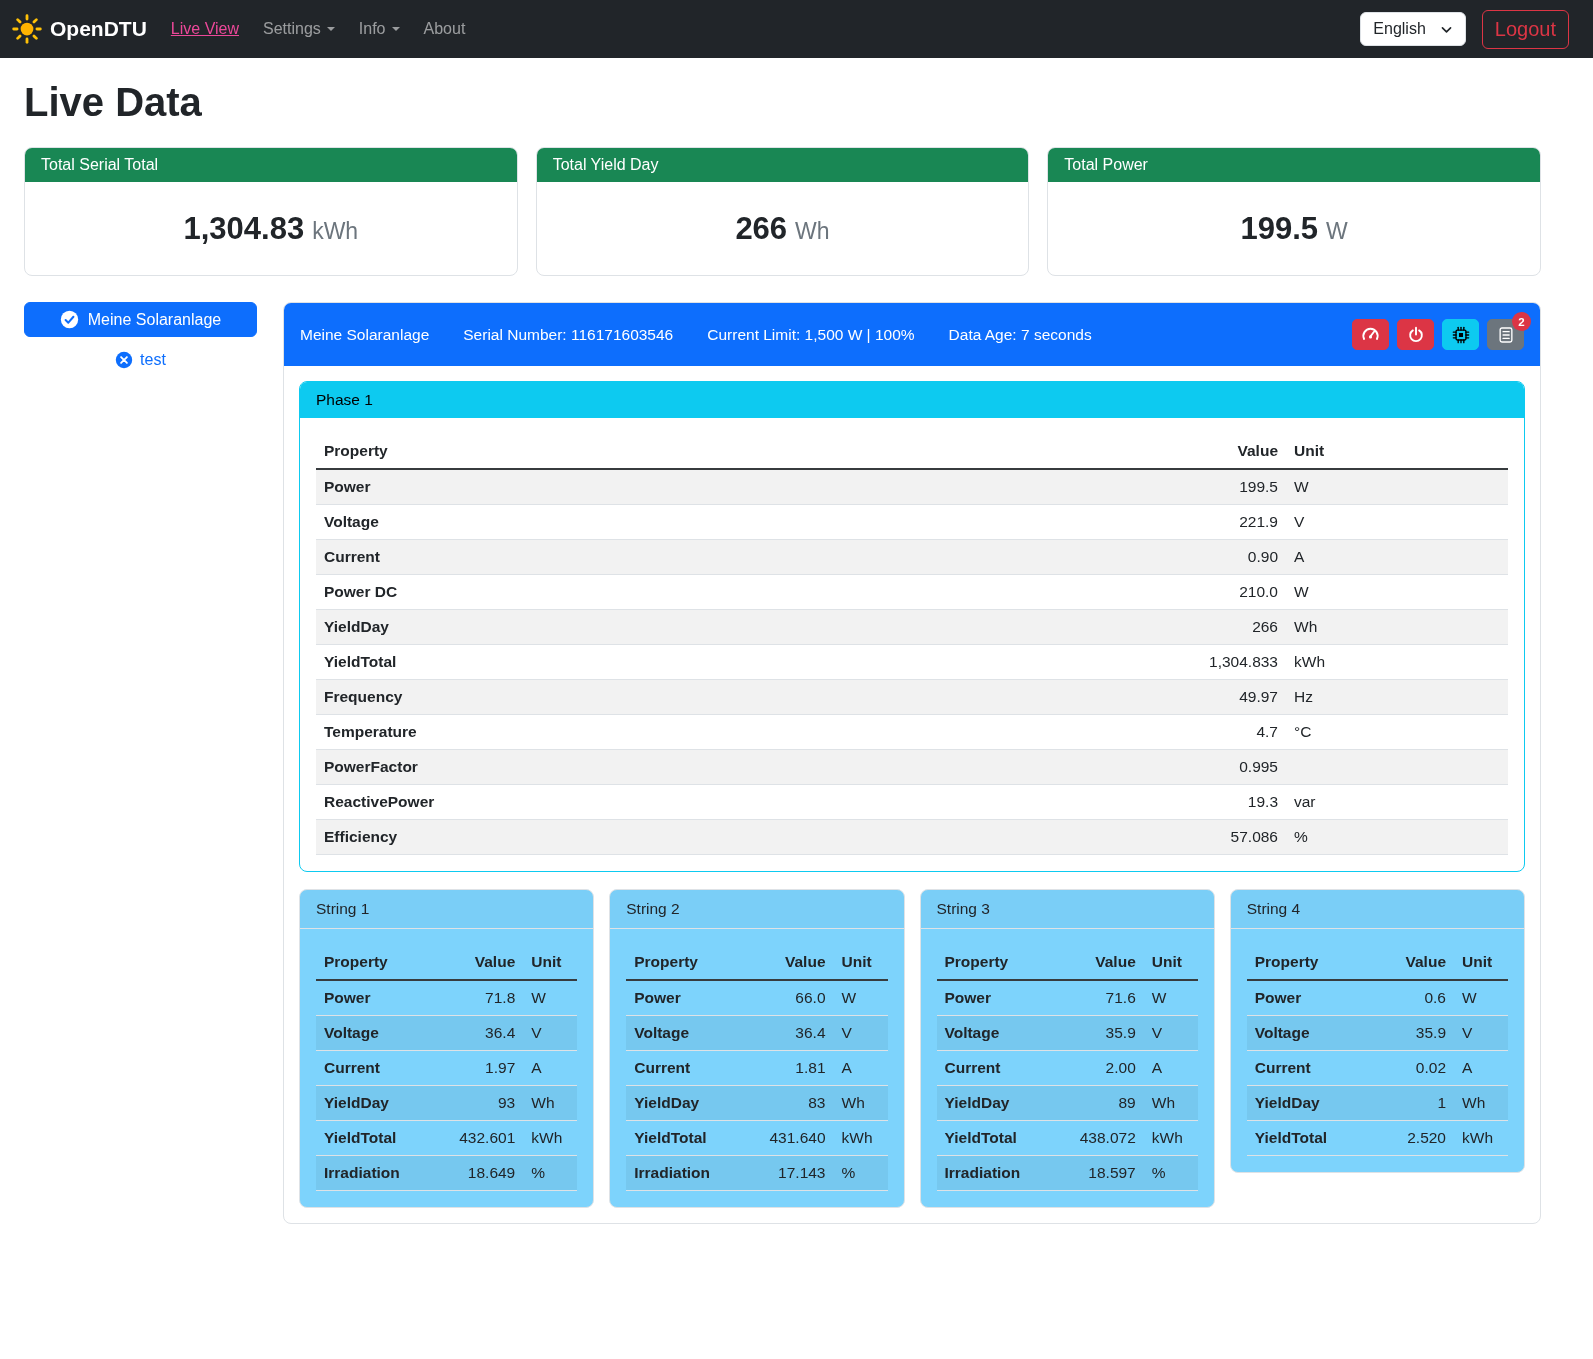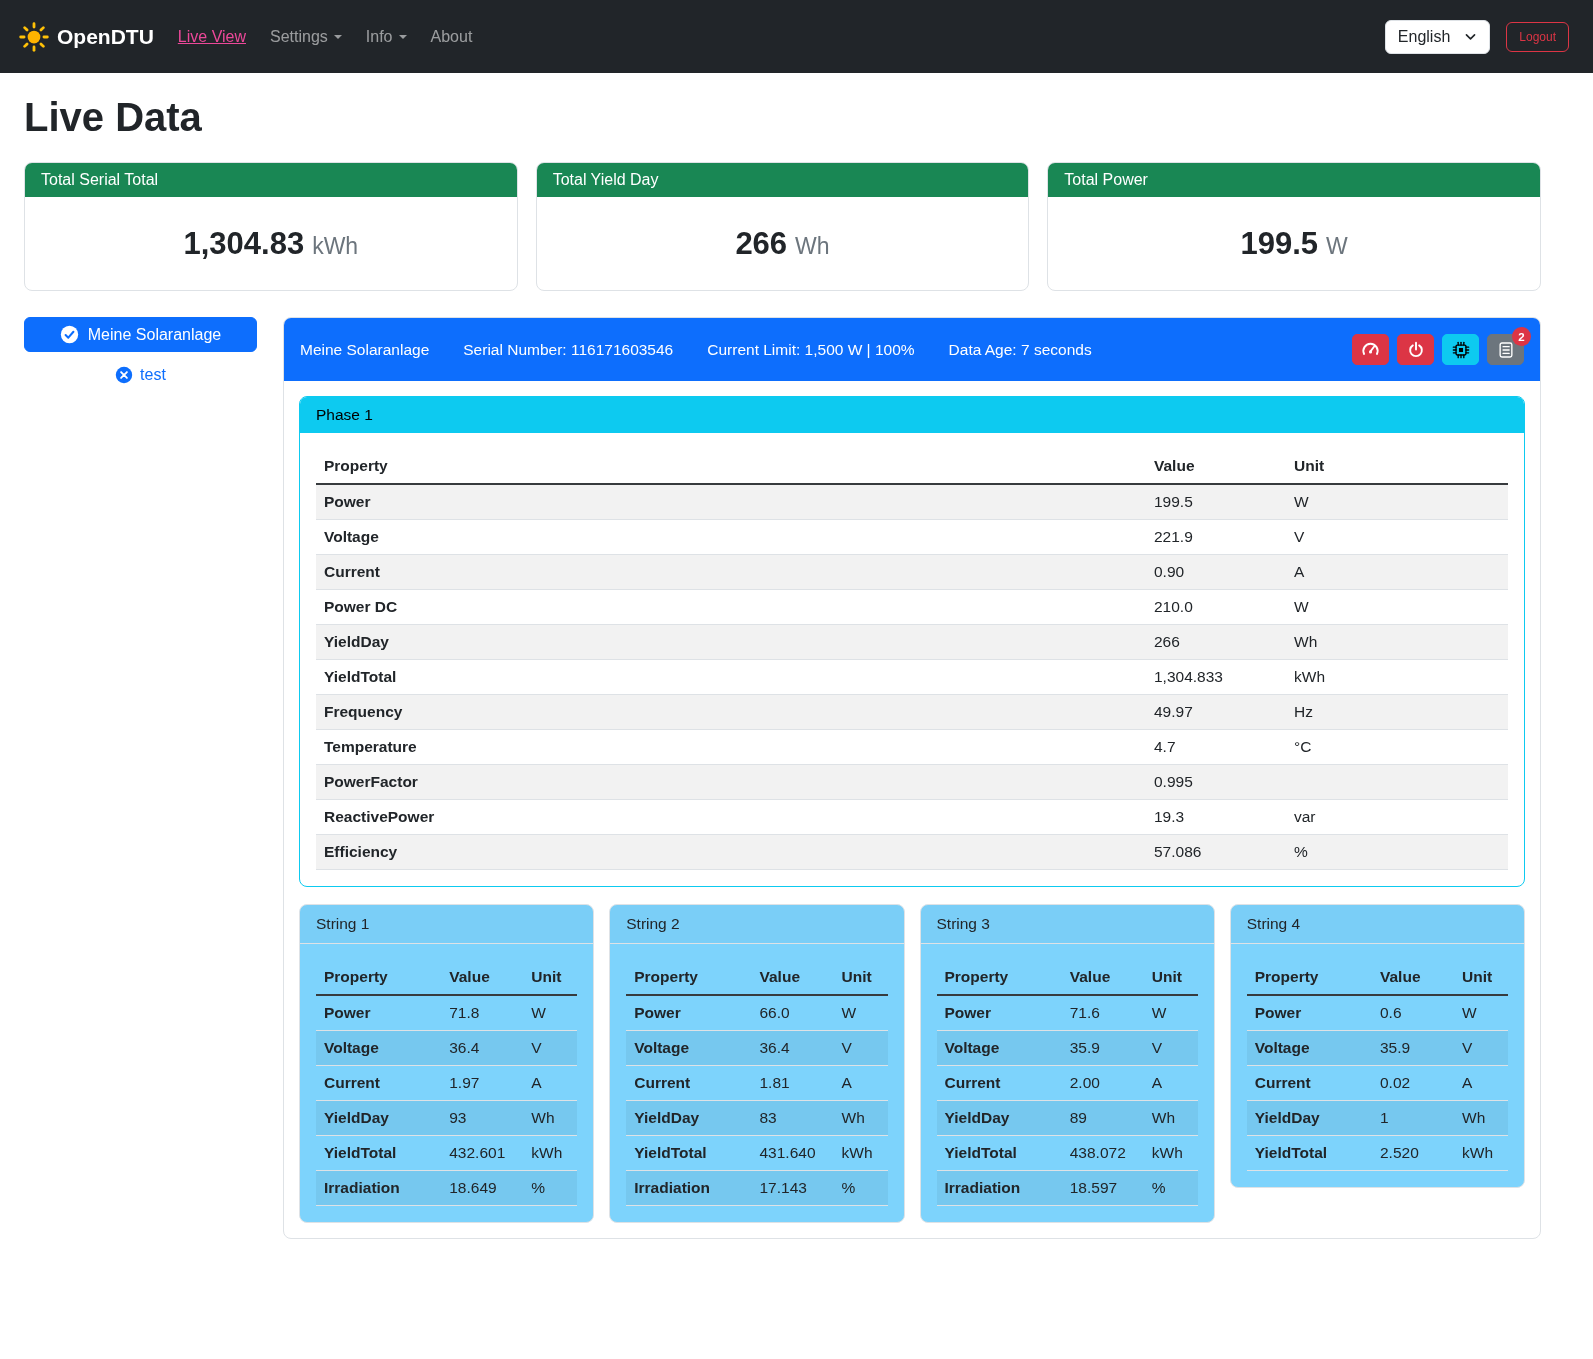--- a/index.html
+++ b/index.html
@@ -9,35 +9,35 @@
   }
   *{box-sizing:border-box;}
   html,body{margin:0;padding:0;}
   body{
     font-family:"Liberation Sans","DejaVu Sans",sans-serif;
     background:#fff;color:#212529;font-size:16px;
     width:1593px;min-height:1359px;
   }
   
   .navbar{
-    background:var(--navbar_bg);height:73px;display:flex;align-items:center;
-    padding:0 24px 0 19px;
+    background:var(--navbar_bg);height:58px;display:flex;align-items:center;
+    padding:0 24px 0 12px;
   }
   .brand{display:flex;align-items:center;gap:8px;color:#fff;font-size:21px;font-weight:600;text-decoration:none;cursor:pointer;}
   .nav-links{display:flex;align-items:center;margin-left:12px;}
   .nav-link{color:rgba(255,255,255,.55);padding:8px 12px;font-size:16px;cursor:pointer;text-decoration:none;display:flex;align-items:center;}
   .nav-link.active{color:#ec4899;text-decoration:underline;}
   .caret{display:inline-block;margin-left:6px;border-top:4px solid currentColor;border-left:4px solid transparent;border-right:4px solid transparent;}
   .lang-select{
     margin-left:auto;background:#fff;border:1px solid var(--border);border-radius:6px;
     padding:7px 12px;display:flex;align-items:center;gap:14px;font-size:16px;color:#212529;cursor:pointer;
   }
   .logout-btn{
     margin-left:16px;background:transparent;color:var(--danger);border:1px solid var(--danger);
-    border-radius:6px;padding:7px 12px;font-size:12px;cursor:pointer;font-family:inherit;
+    border-radius:6px;padding:7px 12px;font-size:20px;cursor:pointer;font-family:inherit;
   }
   
   .content{padding:0 52px 24px 24px;}
   h1.page-title{font-size:40px;font-weight:700;margin:22px 0 22px;}
   .summary-grid{display:grid;grid-template-columns:repeat(3,1fr);gap:18px;}
   .scard{border:1px solid var(--border);border-radius:8px;overflow:hidden;background:#fff;}
   .scard-header{background:var(--success);color:#fff;padding:8px 16px;font-size:16px;}
   .scard-body{text-align:center;padding:29px 16px 28px;}
   .scard-value{font-size:31px;font-weight:700;color:#212529;}
   .scard-unit{font-size:23px;color:var(--secondary);margin-left:8px;}
@@ -75,21 +75,21 @@
   .inverter-body{padding:15px;}
   
   .phase-card{border:1px solid var(--info);border-radius:8px;overflow:hidden;background:#fff;}
   .phase-header{background:var(--info);color:#000;padding:9px 16px;font-size:15.5px;}
   .phase-body{padding:16px;}
   
   table.data-table{width:100%;border-collapse:collapse;font-size:15.5px;}
   .data-table th,.data-table td{padding:8px;border-bottom:1px solid var(--border);text-align:left;vertical-align:middle;}
   .data-table thead th{border-bottom:2px solid #373b3e;}
   .data-table th.prop,.data-table thead th{font-weight:700;}
-  .data-table .val{text-align:left;}
+  .data-table .val{text-align:right;}
   .data-table .unit{text-align:left;}
   .phase-table col.col-val{width:140px;}
   .phase-table col.col-unit{width:222px;}
   .phase-table tbody tr:nth-child(odd){background:var(--stripe);}
   .string-table col.col-val{width:82px;}
   .string-table col.col-unit{width:54px;}
   .string-table tbody tr:nth-child(even){background:var(--stripe);}
   
   .strings-grid{display:grid;grid-template-columns:repeat(4,1fr);gap:15px;margin-top:17px;align-items:start;}
   .string-card{border:1px solid var(--border);border-radius:8px;background:#7dd3fc;overflow:hidden;}

